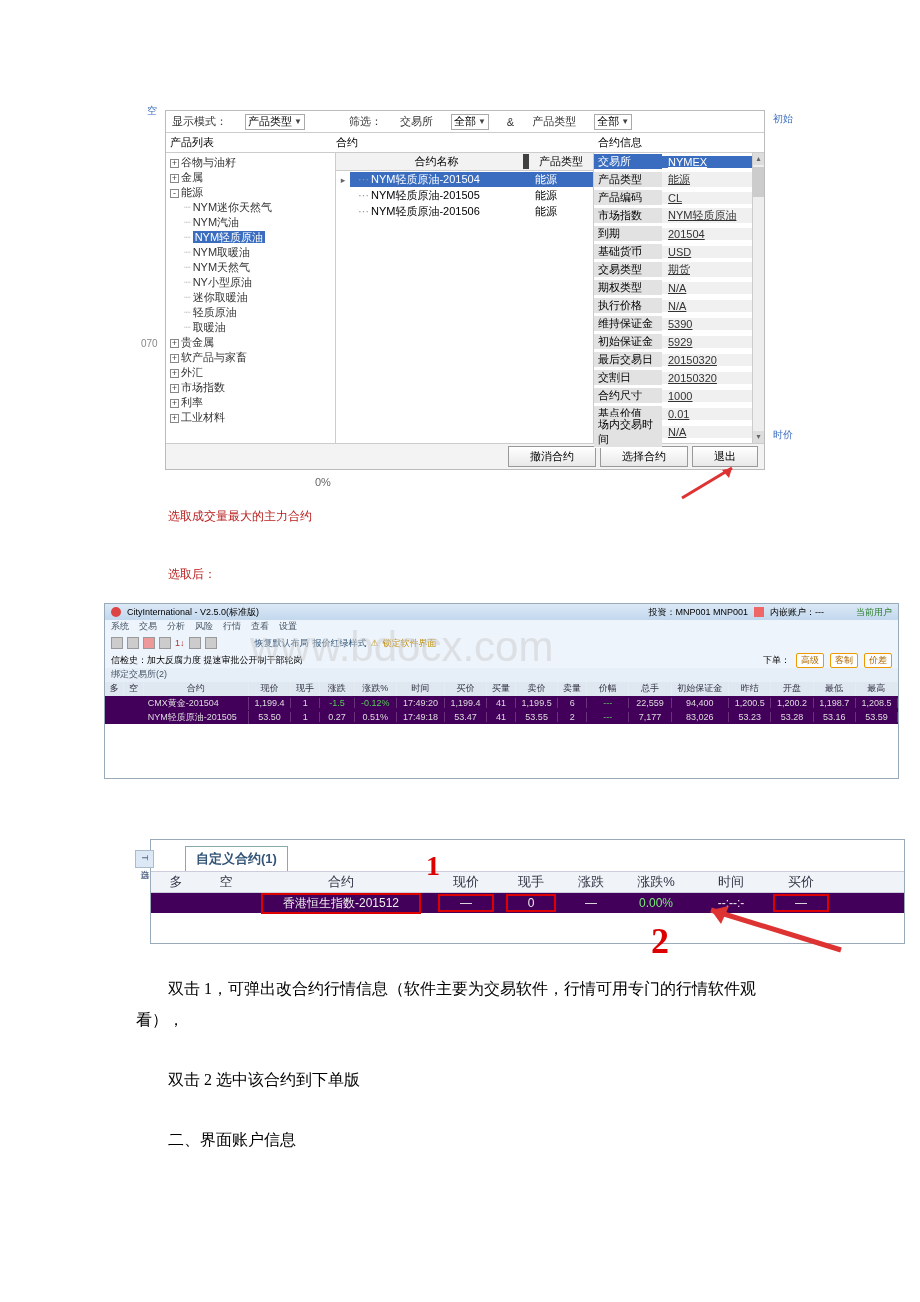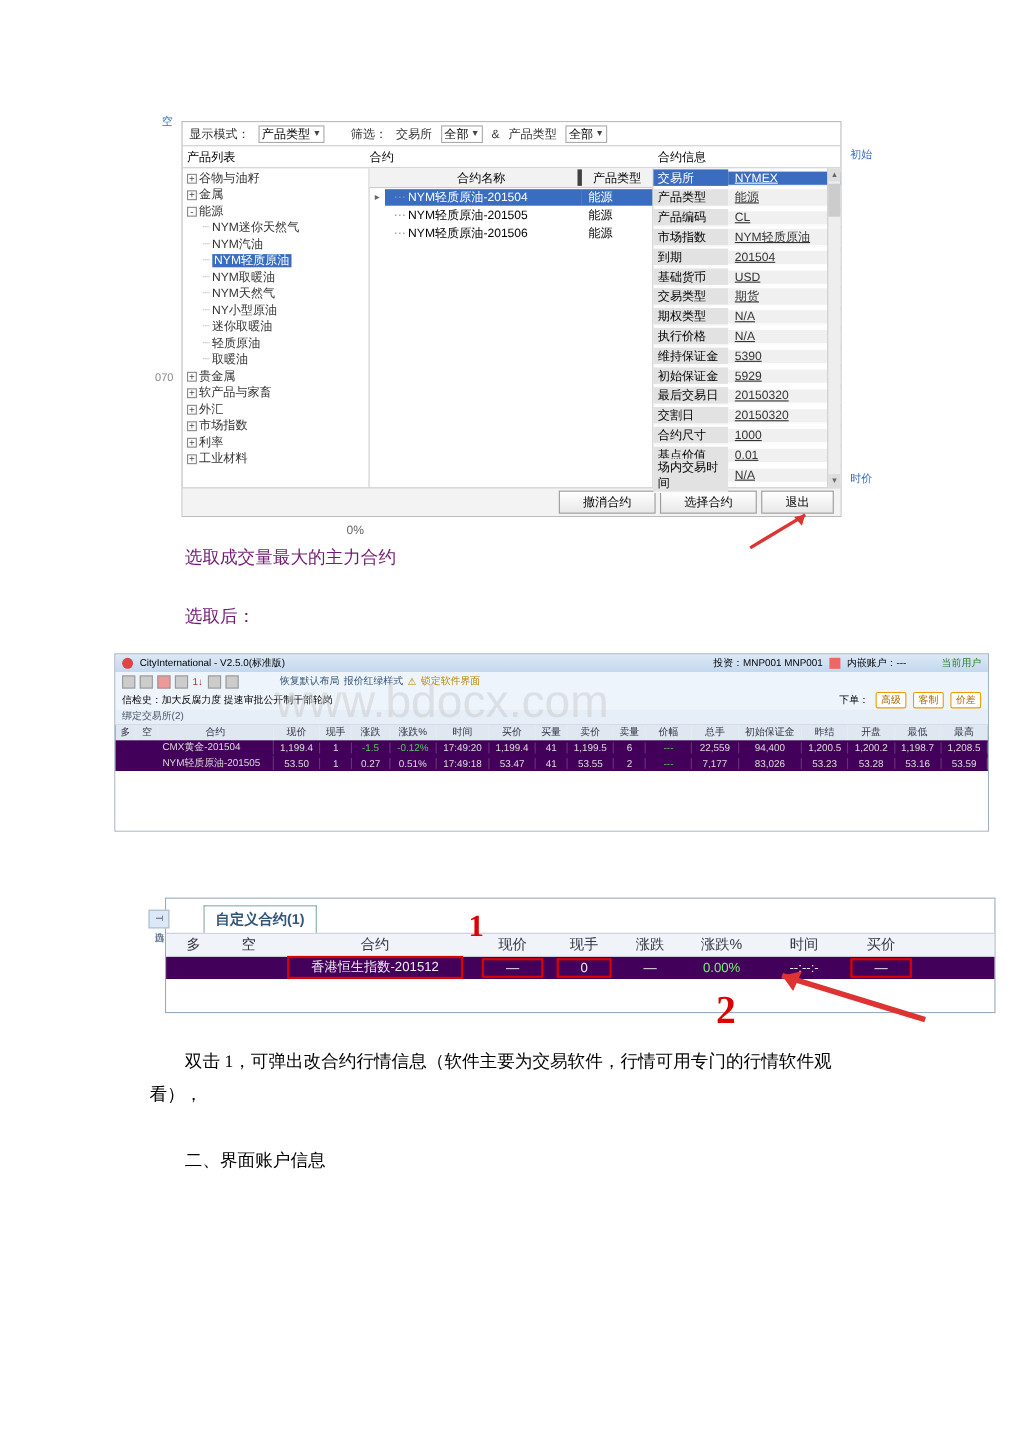--- a/index.html
+++ b/index.html
@@ -6,21 +6,21 @@
   body { font-family: "Microsoft YaHei", SimSun, sans-serif; font-size: 12px; background: #fff; width: 920px; }
   .page { width: 920px; padding: 0; }
   
   
   .dialog-wrap { position: relative; margin: 110px 0 0 165px; width: 600px; }
   .titlebar { display: flex; align-items: center; background: linear-gradient(#f7f7f7,#eaeaea); border: 1px solid #bbb; border-bottom: none; height: 22px; padding: 0 4px; position: relative; }
   .titlebar .tb-icon { width: 12px; height: 12px; background: #b34; margin-right: 4px; }
   .titlebar .tb-title { font-size: 12px; color: #222; flex: 1; }
   .closebtn { position: absolute; right: 2px; top: -6px; width: 36px; height: 20px; background: #d9534f; color: #fff; display: flex; align-items: center; justify-content: center; font-weight: bold; font-size: 14px; border-radius: 0 0 3px 3px; }
   .dialog-body { border: 1px solid #bbb; background: #fff; }
-  .toolbar { display: flex; align-items: center; height: 22px; padding: 2px 6px; border-bottom: 1px solid #ccc; font-size: 11px; gap: 8px; }
+  .toolbar { display: flex; align-items: center; height: 22px; padding: 2px 6px; border-bottom: 1px solid #ccc; font-size: 11px; gap: 18px; }
   .toolbar span.lbl { color: #333; }
   .toolbar .dd { display: inline-flex; align-items: center; border: 1px solid #aaa; padding: 0 2px; height: 16px; background: #fff; }
   .toolbar .dd .car { font-size: 8px; margin-left: 2px; color: #444; }
   .colhdr { display: flex; border-bottom: 1px solid #ccc; height: 20px; align-items: center; font-size: 11px; }
   .colhdr .c1 { width: 170px; padding-left: 4px; }
   .colhdr .c2 { flex: 1; }
   .colhdr .c3 { width: 170px; padding-left: 4px; }
   .panes { display: flex; height: 290px; }
   
   
@@ -30,21 +30,21 @@
   .tree .exp { display: inline-block; width: 9px; height: 9px; border: 1px solid #888; text-align: center; line-height: 7px; font-size: 9px; margin-right: 2px; color: #444; }
   .tree .node { color: #333; }
   .tree .node.sel { background: #3a6dc0; color: #fff; padding: 0 2px; }
   .tree ul ul { margin-left: 14px; }
   .tree .leaf::before { content: "┈"; color: #bbb; margin-right: 2px; }
   
   
   .contracts { flex: 1; border-right: 1px solid #ccc; display: flex; flex-direction: column; }
   .cthdr { display: flex; background: #f2f2f2; border-bottom: 1px solid #ccc; height: 18px; align-items: center; font-size: 11px; }
   .cthdr .ch1 { width: 14px; border-right: 1px solid #ccc; }
-  .cthdr .ch2 { flex: 1; text-align: center; border-right: 4px solid #404040; }
+  .cthdr .ch2 { flex: 1; text-align: center; border-right: 6px solid #404040; }
   .cthdr .ch3 { width: 64px; text-align: center; }
   .crow { display: flex; height: 16px; align-items: center; font-size: 11px; }
   .crow .ch1 { width: 14px; text-align: center; color: #666; }
   .crow .ch1.caret::before { content: "▸"; font-size: 9px; }
   .crow .ch2 { flex: 1; padding-left: 8px; }
   .crow .ch3 { width: 64px; padding-left: 6px; }
   .crow.sel .ch2, .crow.sel .ch3 { background: #3a6dc0; color: #fff; }
   .dots::before { content: "⋯"; color: #999; margin-right: 2px; }
   
   
@@ -60,21 +60,21 @@
   .bottombar { display: flex; justify-content: flex-end; align-items: center; height: 26px; border-top: 1px solid #ccc; padding: 0 6px; gap: 4px; background: #f3f3f3; }
   .btn { border: 1px solid #999; background: linear-gradient(#fff,#e8e8e8); padding: 2px 21px; font-size: 11px; cursor: pointer; }
   .progresslabel { position: absolute; left: 150px; bottom: -18px; font-size: 11px; color: #666; }
   .arrow-anno { position: absolute; right: 18px; bottom: -30px; width: 70px; height: 40px; }
   .arrow-anno svg { width: 100%; height: 100%; }
   
   
   .bg-snip { position: absolute; font-size: 10px; color: #3a6dc0; }
   
   
-  .para { margin: 24px 0 0 168px; font-size: 16px; color: #701a75; font-family: SimSun, serif; line-height: 1.8; }
+  .para { margin: 36px 0 0 168px; font-size: 12px; color: #b91c1c; font-family: SimSun, serif; line-height: 1.8; }
   
   
   .app2 { margin: 18px 0 0 104px; width: 795px; border: 1px solid #9ab; font-size: 9px; background: #fff; }
   .app2 .a2title { background: linear-gradient(#dce8f6,#c2d8ee); height: 16px; padding: 2px 6px; display: flex; align-items: center; gap: 6px; }
   .app2 .a2menu { background: #eef4fb; height: 14px; padding: 0 6px; display: flex; gap: 10px; color: #456; }
   .app2 .a2tools { background: #eef4fb; height: 18px; padding: 2px 6px; display: flex; align-items: center; gap: 4px; }
   .tool-ico { width: 12px; height: 12px; background: #ccc; border: 1px solid #999; }
   .app2 .a2subbar { background: #eef4fb; height: 16px; padding: 2px 6px; display: flex; align-items: center; font-size: 9px; gap: 6px; }
   .pill { background: #fff; border: 1px solid #aaa; padding: 0 4px; border-radius: 2px; }
   .pill.org { border-color: #e90; color: #a60; }
@@ -102,21 +102,21 @@
   .para2 { margin: 30px 0 0 136px; width: 640px; font-size: 16px; font-family: SimSun, serif; line-height: 1.9; }
   .para2.indent { text-indent: 2em; }
 </style>
 </head>
 <body>
 
 <div class="page">
 
   <div class="dialog-wrap">
     <span class="bg-snip" style="left:-18px; top:-6px;">空</span>
-    <span class="bg-snip" style="right:-28px; top:24px;">初始</span>
+    <span class="bg-snip" style="right:-28px; top:2px;">初始</span>
     <span class="bg-snip" style="right:-28px; bottom:28px;">时价</span>
     <span class="bg-snip" style="left:-24px; top:228px; color:#888;">070</span>
 
     <div class="dialog-body">
       <div class="toolbar">
         <span class="lbl">显示模式：</span>
         <span class="dd">
             <span>产品类型</span>
             <span class="car">▼</span>
           </span>
@@ -286,20 +286,29 @@
       <div class="a2title">
         <span style="width:10px;height:10px;background:#d44;border-radius:50%;"></span>
         <span>CityInternational - V2.5.0(标准版)</span>
         <span style="flex:1"></span>
         <span>投资：MNP001 MNP001</span>
         <span style="width:10px;height:10px;background:#e66;"></span>
         <span>内嵌账户：---</span>
         <span style="width:20px"></span>
         <span style="color:#2a7e2a;">当前用户</span>
       </div>
+      <div class="a2menu" id="a2menu">
+          <span>系统</span>
+          <span>交易</span>
+          <span>分析</span>
+          <span>风险</span>
+          <span>行情</span>
+          <span>查看</span>
+          <span>设置</span>
+        </div>
       <div class="a2tools">
         <div class="tool-ico"></div>
         <div class="tool-ico"></div>
         <div class="tool-ico" style="background:#e99;"></div>
         <div class="tool-ico"></div>
         <span style="color:#a33;">1↓</span>
         <div class="tool-ico"></div>
         <div class="tool-ico"></div>
         <span style="width:30px"></span>
         <span style="color:#357;">恢复默认布局</span>
@@ -417,16 +426,17 @@
     <div class="anno-2">2</div>
     <div class="arrow3">
       <svg viewBox="0 0 160 60">
           <path d="M150 50 L20 10" stroke="#d33" stroke-width="5" fill="none"></path>
           <path d="M20 10 L38 6 L30 24 Z" fill="#d33"></path>
         </svg>
     </div>
   </div>
 
   <div class="para2 indent">双击 1，可弹出改合约行情信息（软件主要为交易软件，行情可用专门的行情软件观看），</div>
+  <div class="para2 indent">双击 2 选中该合约到下单版</div>
   <div class="para2 indent">二、界面账户信息</div>
 
   <div style="height:200px;"></div>
 </div>
 
 </body></html>

